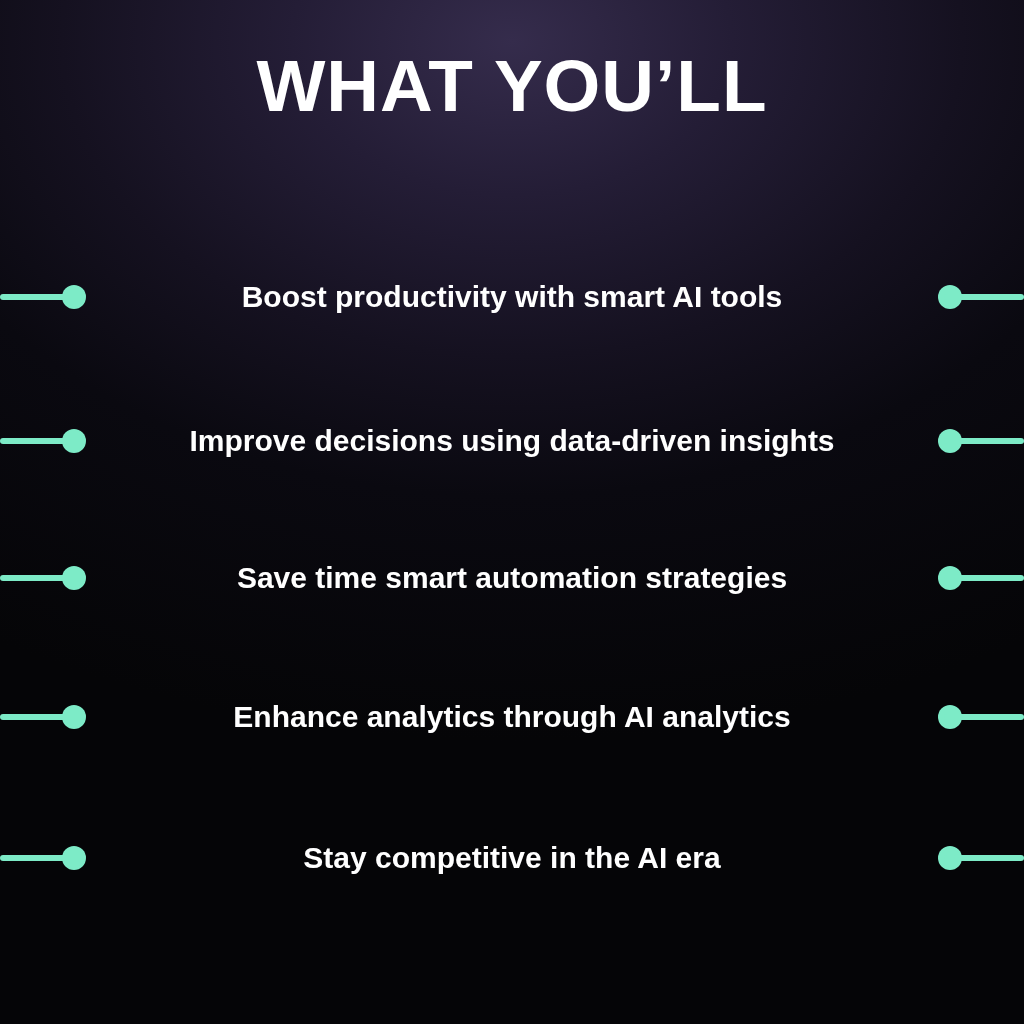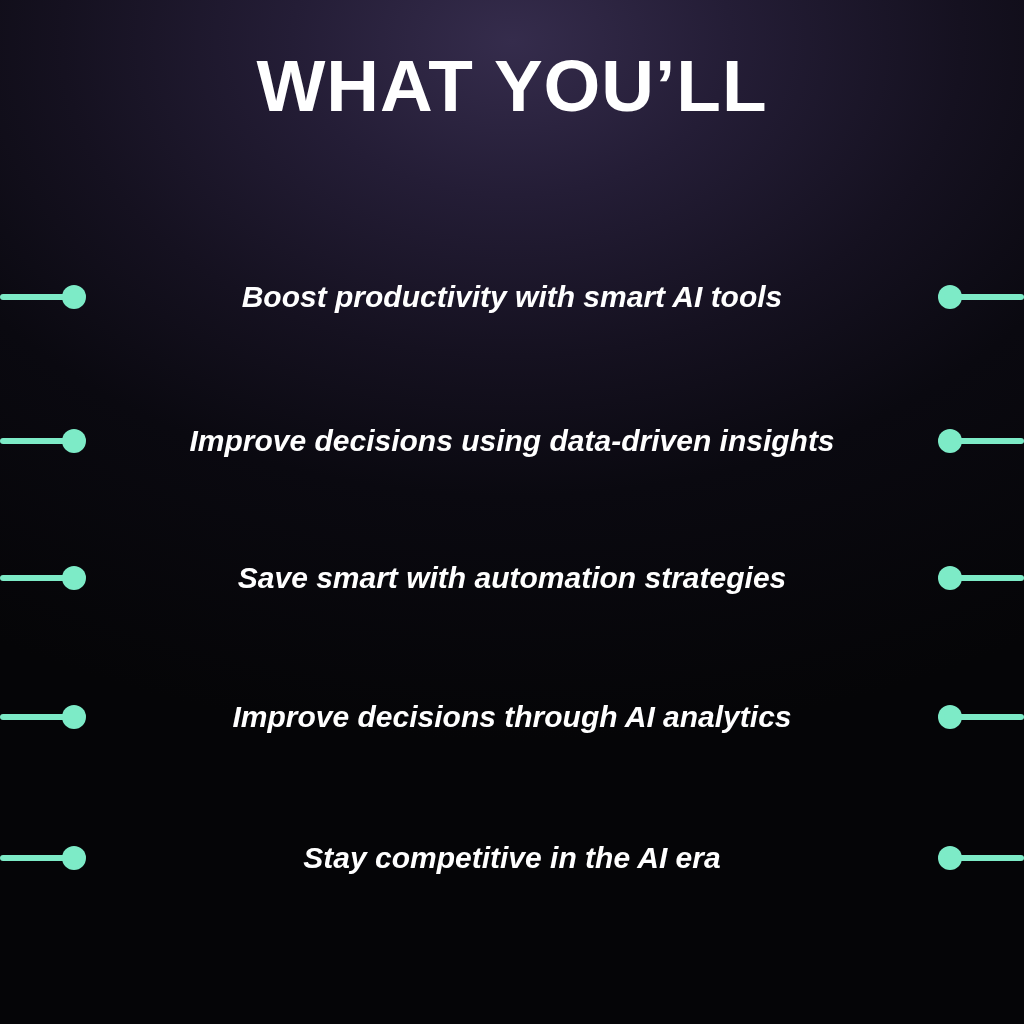--- a/index.html
+++ b/index.html
@@ -59,21 +59,20 @@
   .row-3 { top: 523px; }
   .row-4 { top: 662px; }
   .row-5 { top: 803px; }
   .item-text {
     max-width: 700px;
     text-align: center;
     color: var(--text);
     font-weight: bold;
     font-size: 30px;
     line-height: 1.12;
-    font-style: italic;
   }
   .connector {
     position: absolute;
     top: 50%;
     height: 6px;
     margin-top: -3px;
     width: 80px;
     background: var(--accent);
     border-radius: 3px;
   }
@@ -112,29 +111,29 @@
     <span class="connector left-line"></span>
     <span class="dot left-dot"></span>
     <div class="item-text">Improve decisions using data-driven insights</div>
     <span class="dot right-dot"></span>
     <span class="connector right-line"></span>
   </div>
 
   <div class="row row-3">
     <span class="connector left-line"></span>
     <span class="dot left-dot"></span>
-    <div class="item-text">Save smart with automation strategies</div>
+    <div class="item-text">Save time smart automation strategies</div>
     <span class="dot right-dot"></span>
     <span class="connector right-line"></span>
   </div>
 
   <div class="row row-4">
     <span class="connector left-line"></span>
     <span class="dot left-dot"></span>
-    <div class="item-text">Improve decisions through AI analytics</div>
+    <div class="item-text">Enhance analytics through AI analytics</div>
     <span class="dot right-dot"></span>
     <span class="connector right-line"></span>
   </div>
 
   <div class="row row-5">
     <span class="connector left-line"></span>
     <span class="dot left-dot"></span>
     <div class="item-text">Stay competitive in the AI era</div>
     <span class="dot right-dot"></span>
     <span class="connector right-line"></span>

